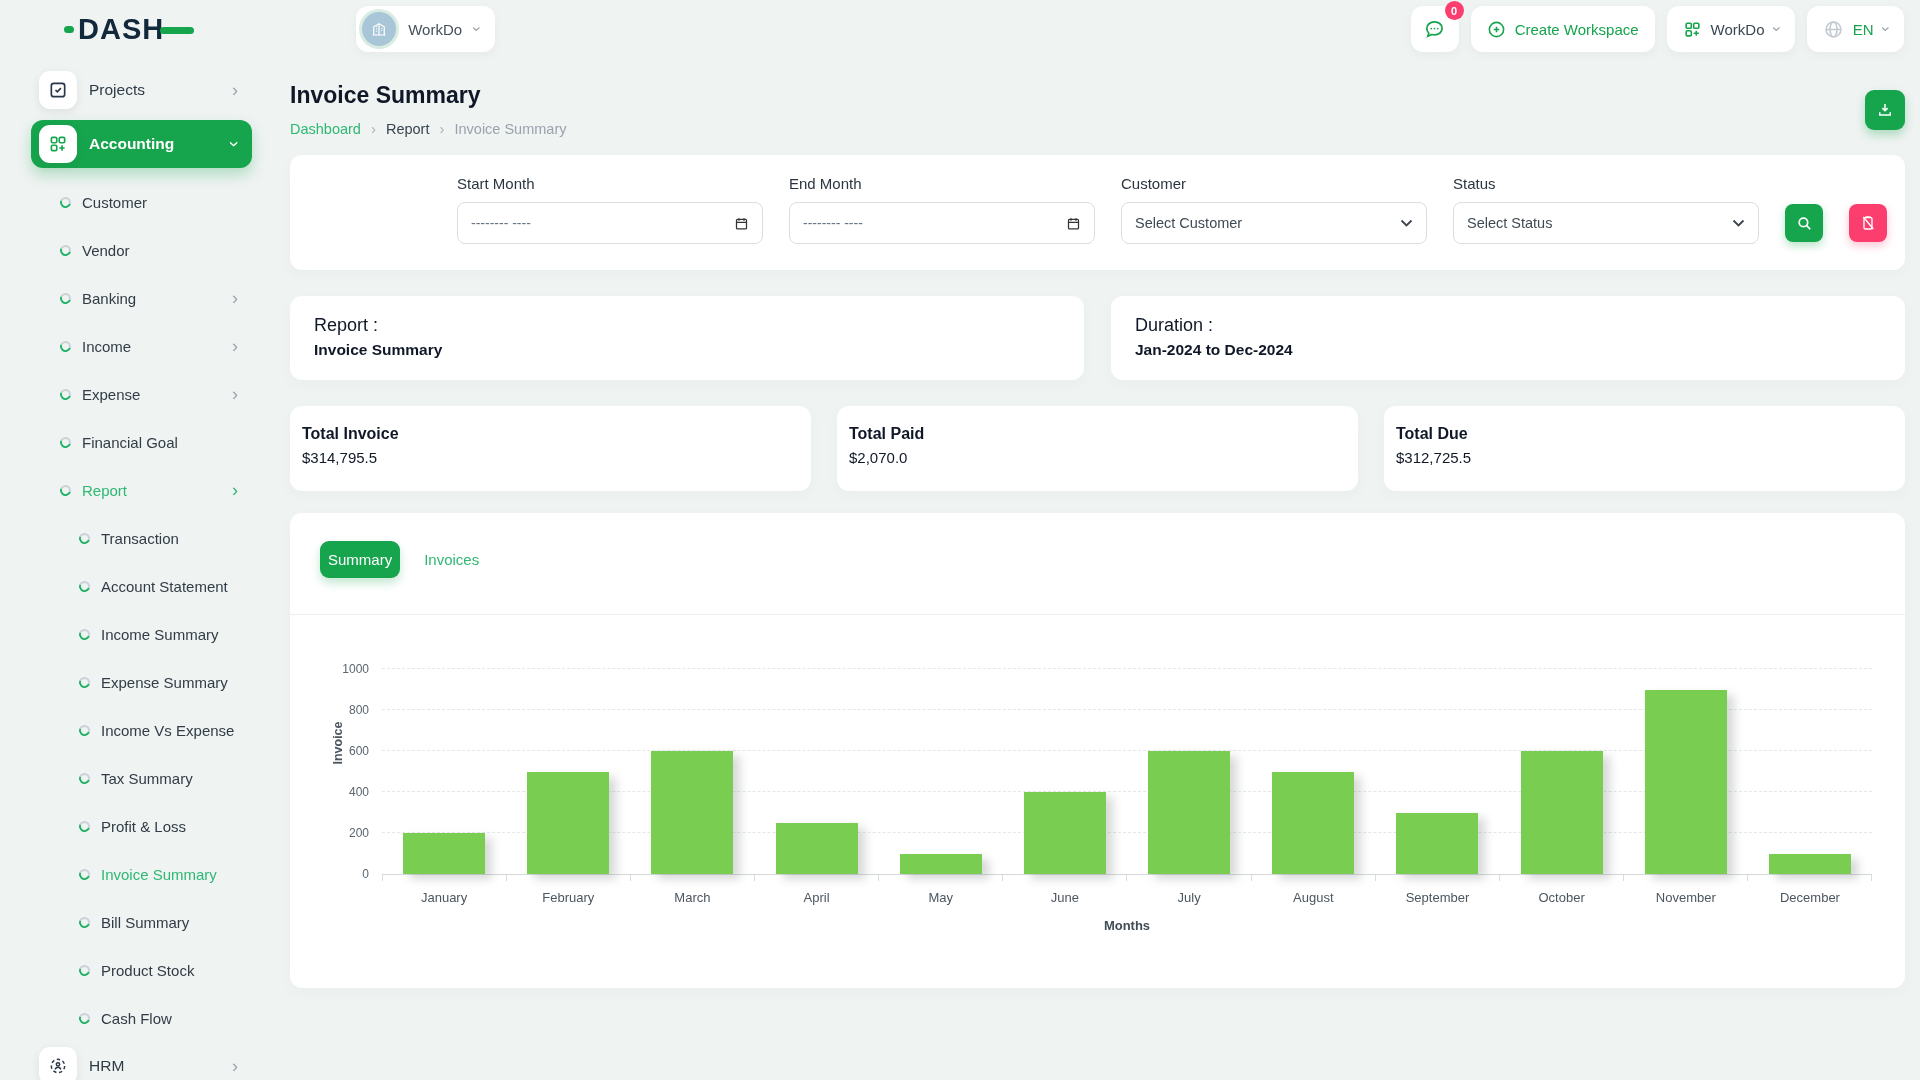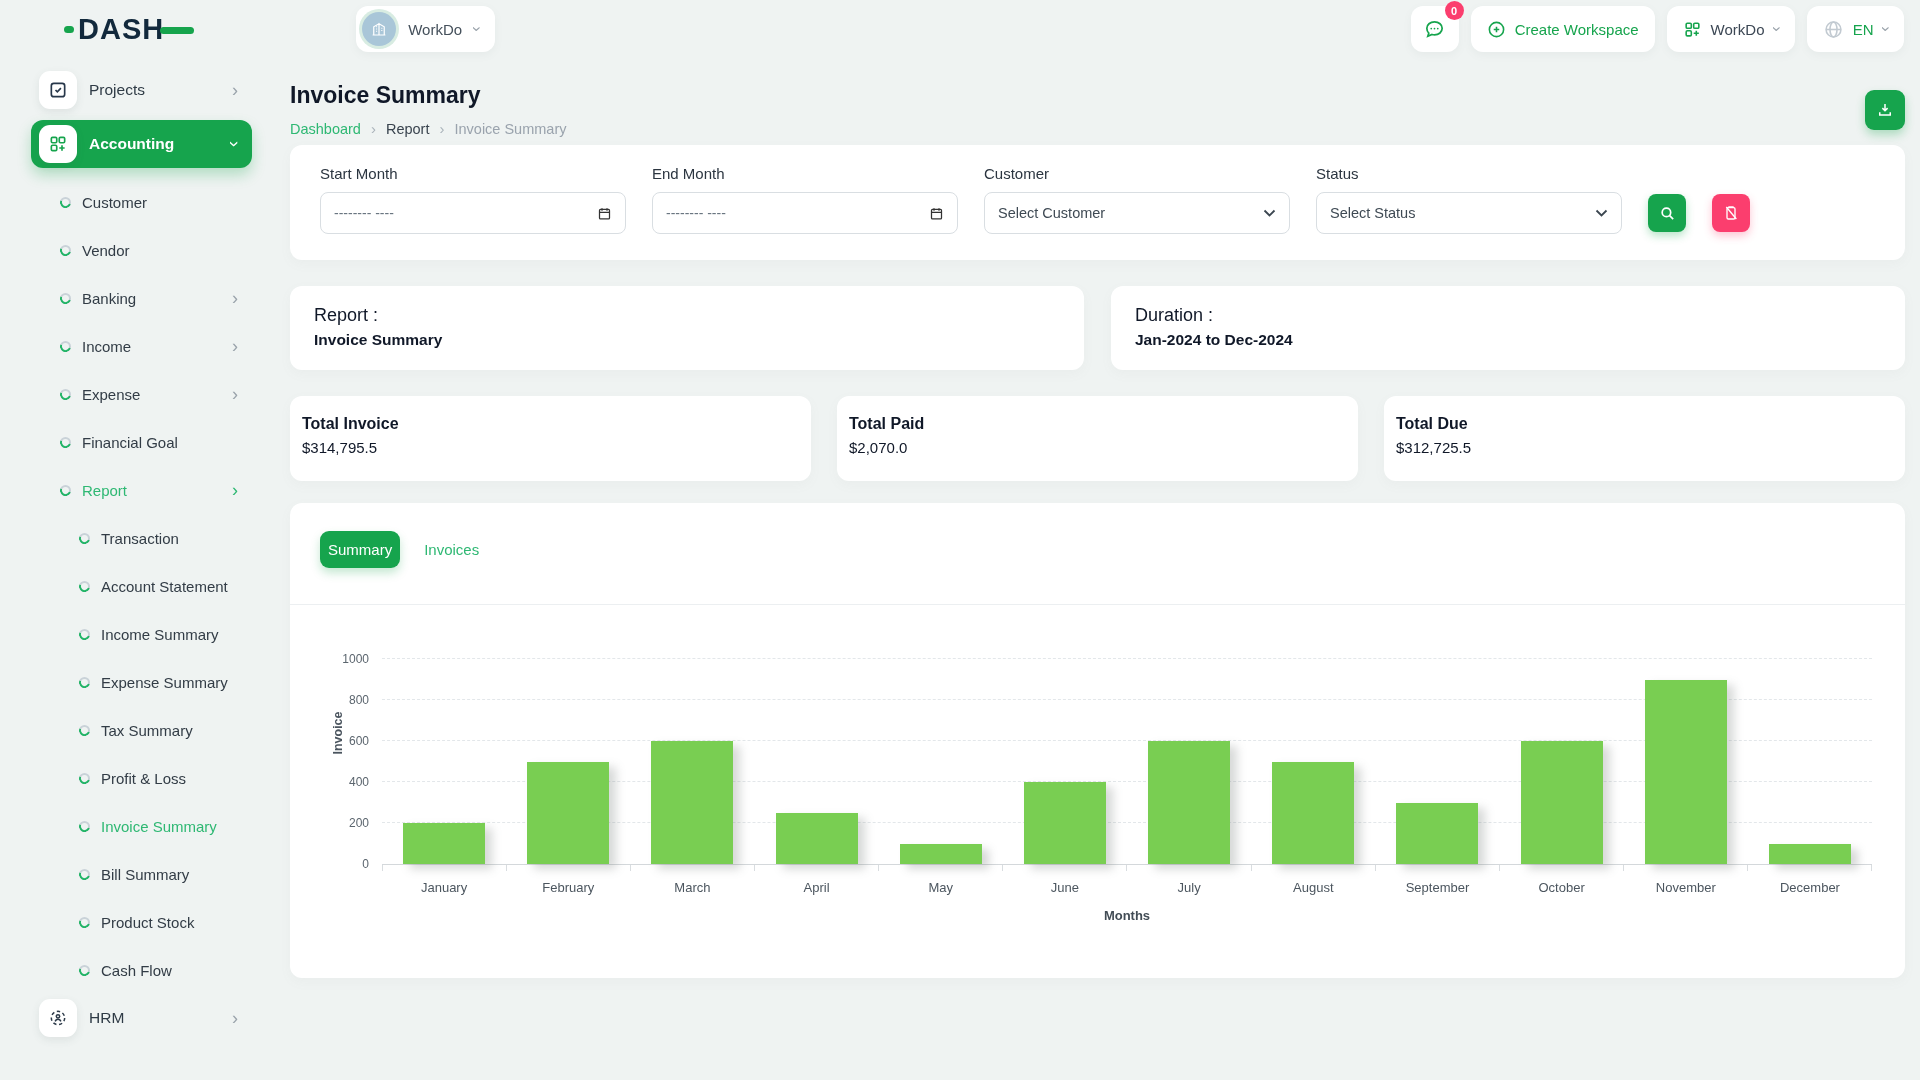--- a/index.html
+++ b/index.html
@@ -61,21 +61,21 @@
   .breadcrumb{display:flex;align-items:center;gap:10px;margin-top:11px;font-size:14.5px}
   .bc-link{color:var(--green2)}
   .bc-cur{color:#39434e}
   .bc-muted{color:var(--muted)}
   .bc-sep{color:#aab3ba;font-size:15px}
   .btn-dl{width:40px;height:40px;border-radius:9px;background:var(--green);display:flex;align-items:center;justify-content:center;
     margin-top:8px;box-shadow:0 5px 10px rgba(22,164,77,.3);cursor:pointer}
 
   
   .card{background:#fff;border-radius:12px;box-shadow:0 4px 12px rgba(130,140,140,.05)}
-  .filter-card{margin-top:8px;padding:20px 18px 26px 30px;display:flex;justify-content:flex-start;align-items:flex-end;gap:26px}
+  .filter-card{margin-top:18px;padding:20px 18px 26px 30px;display:flex;justify-content:flex-end;align-items:flex-end;gap:26px}
   .field{width:306px}
   .field-label{display:block;font-size:15px;color:#2b3540;margin-bottom:10px}
   .input-box{height:42px;border:1px solid #d9dee2;border-radius:8px;background:#fff;display:flex;align-items:center;
     justify-content:space-between;padding:0 13px;font-size:14px;color:#6a7681}
   .select-box{color:#3f4a54;font-size:14.5px}
   .btn-sq{width:38px;height:38px;border-radius:8px;display:flex;align-items:center;justify-content:center;margin-bottom:2px;cursor:pointer}
   .btn-search{background:var(--green);box-shadow:0 4px 9px rgba(22,164,77,.3)}
   .btn-reset{background:var(--pink);box-shadow:0 4px 9px rgba(251,62,110,.3)}
 
   .two-col{display:flex;gap:27px;margin-top:26px}
@@ -238,20 +238,24 @@
         <div class="nav-sub nav-sub2">
           <span class="bullet"></span>
           <span class="nav-label">Income Summary</span>
         </div>
         <div class="nav-sub nav-sub2">
           <span class="bullet"></span>
           <span class="nav-label">Expense Summary</span>
         </div>
         <div class="nav-sub nav-sub2">
           <span class="bullet"></span>
+          <span class="nav-label">Income Vs Expense</span>
+        </div>
+        <div class="nav-sub nav-sub2">
+          <span class="bullet"></span>
           <span class="nav-label">Tax Summary</span>
         </div>
         <div class="nav-sub nav-sub2">
           <span class="bullet"></span>
           <span class="nav-label">Profit &amp; Loss</span>
         </div>
         <div class="nav-sub nav-sub2 nav-active">
           <span class="bullet"></span>
           <span class="nav-label">Invoice Summary</span>
         </div>

